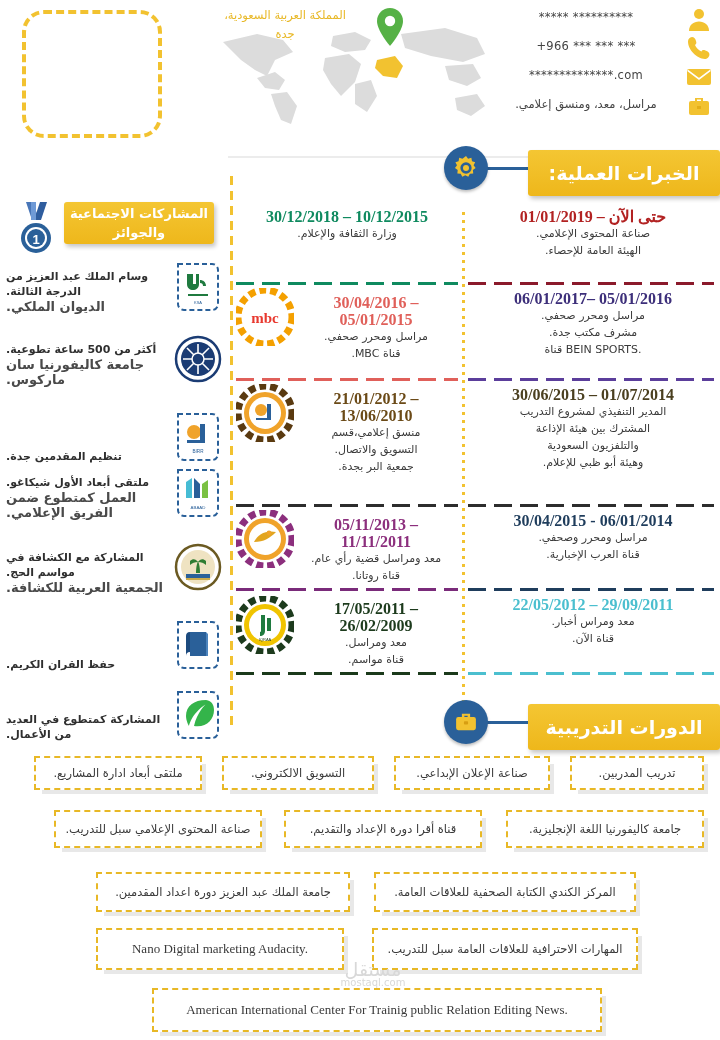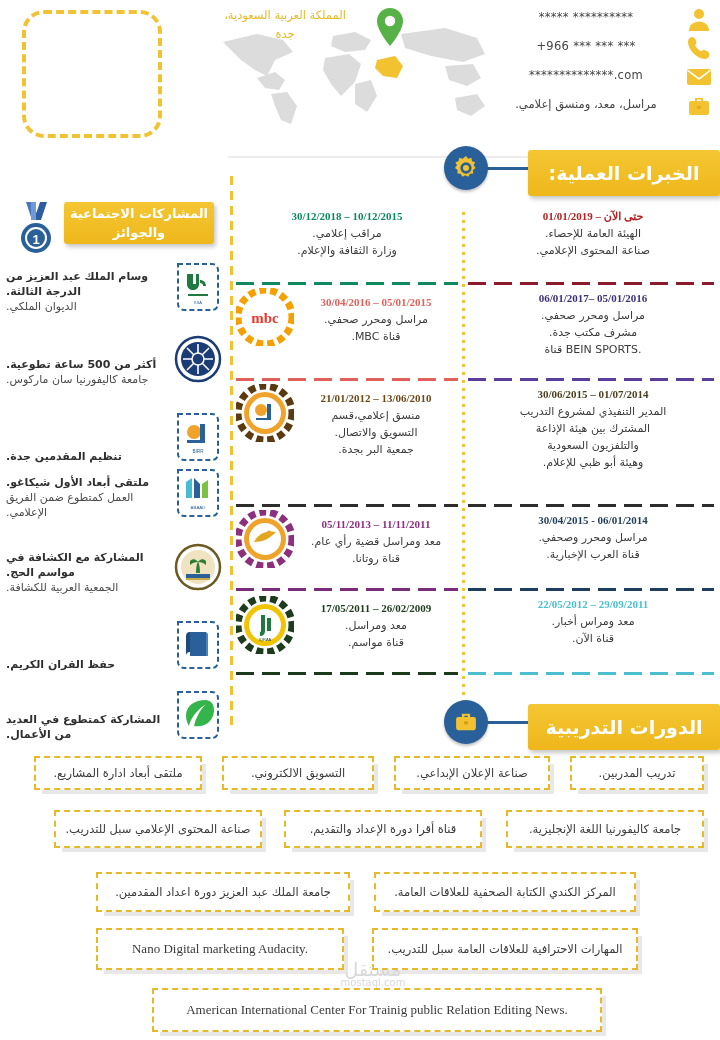--- a/index.html
+++ b/index.html
@@ -168,42 +168,43 @@
     padding-top: 2px;
     padding-left: 4px;
   }
   .award-title {
     font-size: 11px;
     font-weight: bold;
     color: #2f2f2f;
     line-height: 15px;
   }
   .award-sub {
-    font-size: 11px;
+    font-size: 13px;
     color: #4a4a4a;
     line-height: 15px;
+    font-weight: bold;
   }
 
   
   #timeline { position: absolute; left: 228px; top: 160px; width: 492px; }
   .vline {
     position: absolute;
     width: 3px;
     background: repeating-linear-gradient(180deg,#f2c230 0 9px, transparent 9px 15px);
   }
   .vline.dotted {
     background: repeating-linear-gradient(180deg,#f2c230 0 3px, transparent 3px 8px);
   }
   .exp-entry {
     position: absolute;
     direction: rtl;
     text-align: center;
   }
   .exp-date {
-    font-size: 11px;
+    font-size: 16px;
     font-weight: bold;
     line-height: 17px;
     direction: ltr;
     font-family: "Liberation Serif", serif;
   }
   .exp-line {
     font-size: 11px;
     line-height: 17px;
     color: #3a3a3a;
   }
@@ -475,22 +476,22 @@
   </div>
 </div>
 
 <div id="timeline">
 
   <div class="vline" style="left:2px; top:16px; height:552px;"></div>
   <div class="vline dotted" style="left:234px; top:52px; height:520px;"></div>
 
   <div class="exp-entry" style="left:244px; top:48px; width:242px;">
     <div class="exp-date" style="color:#b22222;">01/01/2019 – حتى الآن</div>
+    <div class="exp-line">صناعة المحتوى الإعلامي.</div>
     <div class="exp-line">الهيئة العامة للإحصاء.</div>
-    <div class="exp-line">صناعة المحتوى الإعلامي.</div>
   </div>
   <div class="hr-dash" style="left:240px; top:122px; width:246px; background:repeating-linear-gradient(90deg,#8b1a2b 0 18px, transparent 18px 26px);"></div>
 
   <div class="exp-entry" style="left:244px; top:130px; width:242px;">
     <div class="exp-date" style="color:#3d2f7a;">06/01/2017– 05/01/2016</div>
     <div class="exp-line">مراسل ومحرر صحفي.</div>
     <div class="exp-line">مشرف مكتب جدة.</div>
     <div class="exp-line ltr">قناة BEIN SPORTS.</div>
   </div>
   <div class="hr-dash" style="left:240px; top:218px; width:246px; background:repeating-linear-gradient(90deg,#5b3e9b 0 18px, transparent 18px 26px);"></div>
@@ -550,21 +551,20 @@
       <circle cx="29" cy="29" r="21" fill="#f0c400"></circle>
       <circle cx="29" cy="29" r="16" fill="#ffffff"></circle>
       <path d="M25 19h4v16c0 3-2 5-5 5v-4c1 0 1-1 1-2z" fill="#1f7a3f"></path>
       <path d="M31 22h4v13h-4z" fill="#1f7a3f"></path>
       <text x="29" y="45" font-size="4" fill="#1d3b1d" text-anchor="middle" font-family="Liberation Sans, sans-serif">IQRAA</text>
     </svg>
   </div>
 
   <div class="exp-entry" style="left:12px; top:48px; width:214px;">
     <div class="exp-date" style="color:#0f8a5f;">30/12/2018 – 10/12/2015</div>
-    <div class="exp-line">مراقب إعلامي.</div>
     <div class="exp-line">وزارة الثقافة والإعلام.</div>
   </div>
   <div class="hr-dash" style="left:8px; top:122px; width:222px; background:repeating-linear-gradient(90deg,#0f8a5f 0 18px, transparent 18px 26px);"></div>
 
   <div class="exp-entry" style="left:70px; top:134px; width:156px;">
     <div class="exp-date" style="color:#e0605a;">30/04/2016 – 05/01/2015</div>
     <div class="exp-line">مراسل ومحرر صحفي.</div>
     <div class="exp-line">قناة MBC.</div>
   </div>
   <div class="hr-dash" style="left:8px; top:218px; width:222px; background:repeating-linear-gradient(90deg,#e0605a 0 18px, transparent 18px 26px);"></div>

